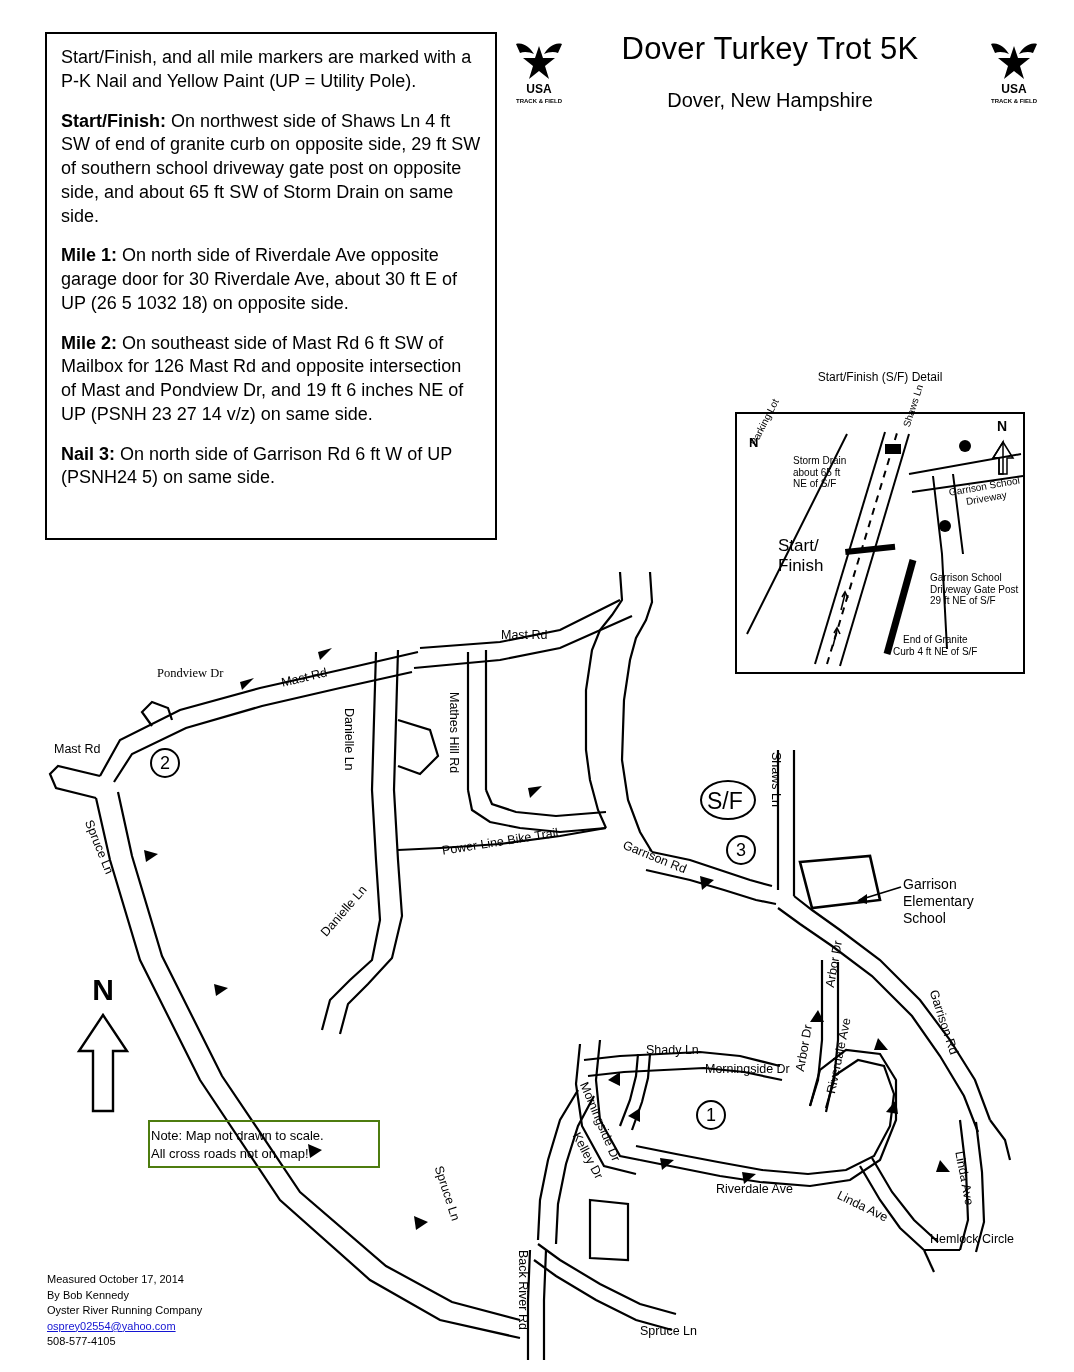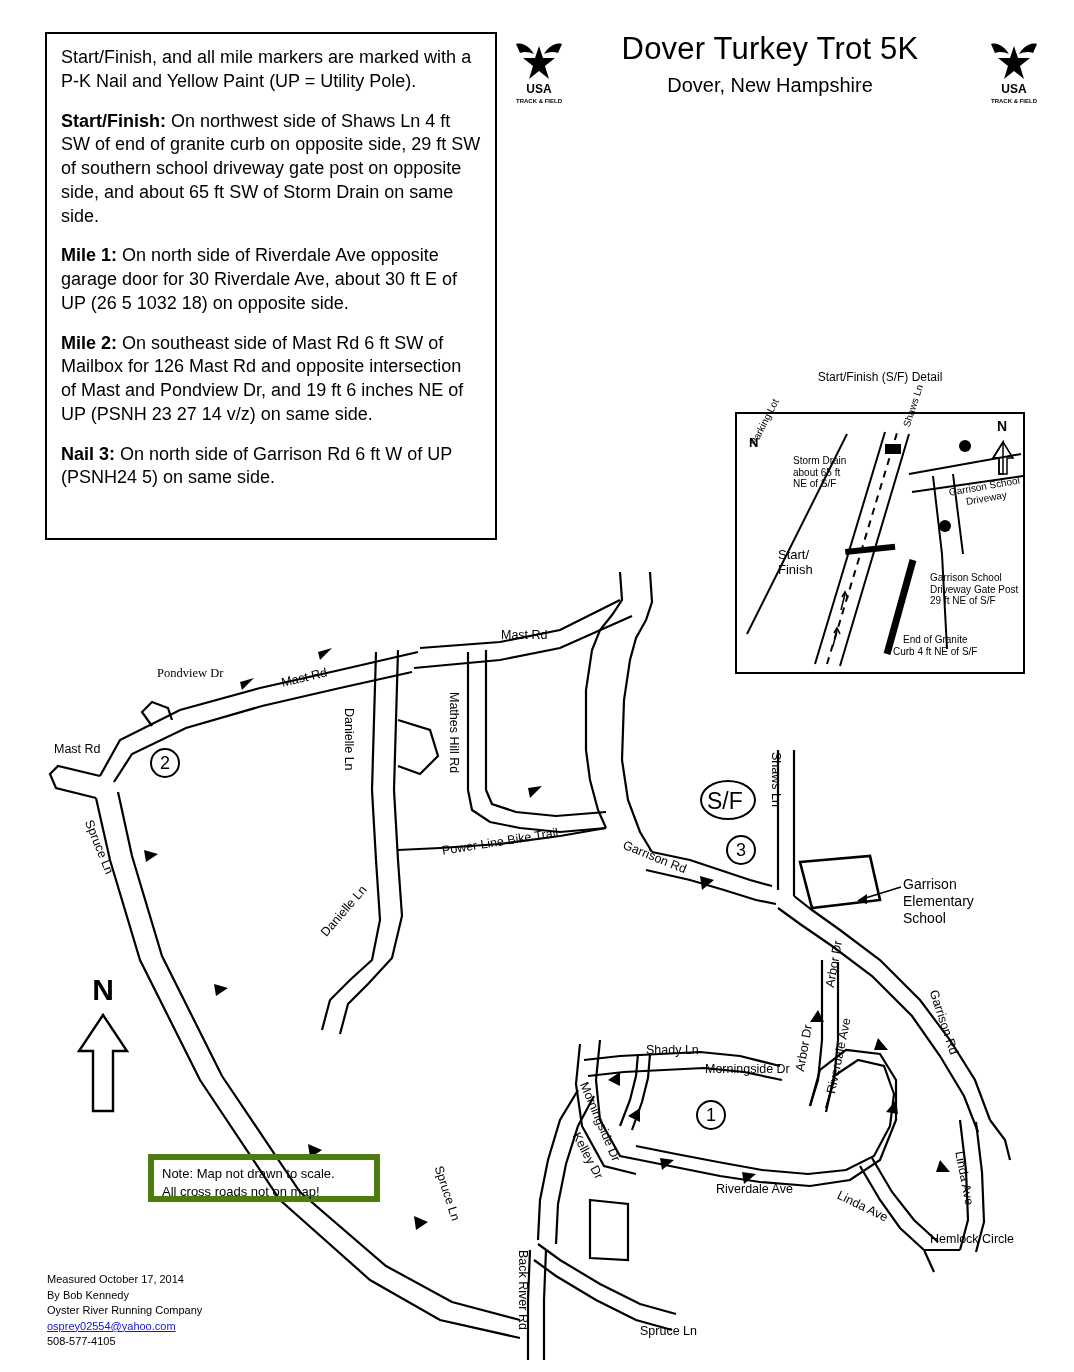--- a/index.html
+++ b/index.html
@@ -35,21 +35,21 @@
     text-align: center;
   }
   #race-title {
     font-size: 31px;
     font-weight: normal;
     letter-spacing: 0.2px;
     line-height: 1.1;
   }
   #race-sub {
     font-size: 20px;
-    margin-top: 8px;
+    margin-top: 23px;
   }
 
   
   #desc-box {
     position: absolute;
     left: 45px;
     top: 32px;
     width: 452px;
     height: 508px;
     border: 2px solid #000;
@@ -105,26 +105,26 @@
     font-size: 12.5px;
     line-height: 1.2;
     white-space: nowrap;
   }
   .mlabel.big { font-size: 14px; }
 
   
   #note-box {
     position: absolute;
     left: 148px;
-    top: 1154px;
+    top: 1120px;
     width: 232px;
     height: 48px;
-    border: 6px solid #4d7c0f;
+    border: 2px solid #4d7c0f;
     box-sizing: border-box;
-    padding: 5px 8px;
+    padding: 5px 1px;
     font-size: 13px;
     line-height: 1.35;
   }
 
   
   #credits {
     position: absolute;
     left: 47px;
     top: 1272px;
     font-size: 11px;
@@ -252,21 +252,21 @@
     <div class="dlabel" style="left:12px; top:22px; font-size:13px; font-weight:bold;">N</div>
   </div>
 
   <div class="dlabel" style="left:748px; top:442px; transform:rotate(-63deg); transform-origin:left top;">Parking Lot</div>
   <div class="dlabel" style="left:793px; top:455px; white-space:pre-line;">Storm Drain
 about 65 ft
 NE of S/F</div>
   <div class="dlabel" style="left:901px; top:425px; transform:rotate(-72deg); transform-origin:left top;">Shaws Ln</div>
   <div class="dlabel" style="left:948px; top:487px; transform:rotate(-10deg); transform-origin:left top; white-space:pre-line; text-align:center;">Garrison School
 Driveway</div>
-  <div class="dlabel" style="left:778px; top:536px; white-space:pre-line; font-size:13px;margin-top:12px;">Start/
+  <div class="dlabel" style="left:778px; top:536px; white-space:pre-line; font-size:17px;">Start/
 Finish</div>
   <div class="dlabel" style="left:930px; top:572px; white-space:pre-line;">Garrison School
 Driveway Gate Post
 29 ft NE of S/F</div>
   <div class="dlabel" style="left:893px; top:634px; white-space:pre-line;text-align:center;">End of Granite
 Curb 4 ft NE of S/F</div>
   <div class="dlabel" style="left:997px; top:418px; font-size:14px; font-weight:bold;">N</div>
 
   <div id="map-area">
     <svg width="1074" height="812" viewBox="0 0 1074 812">

